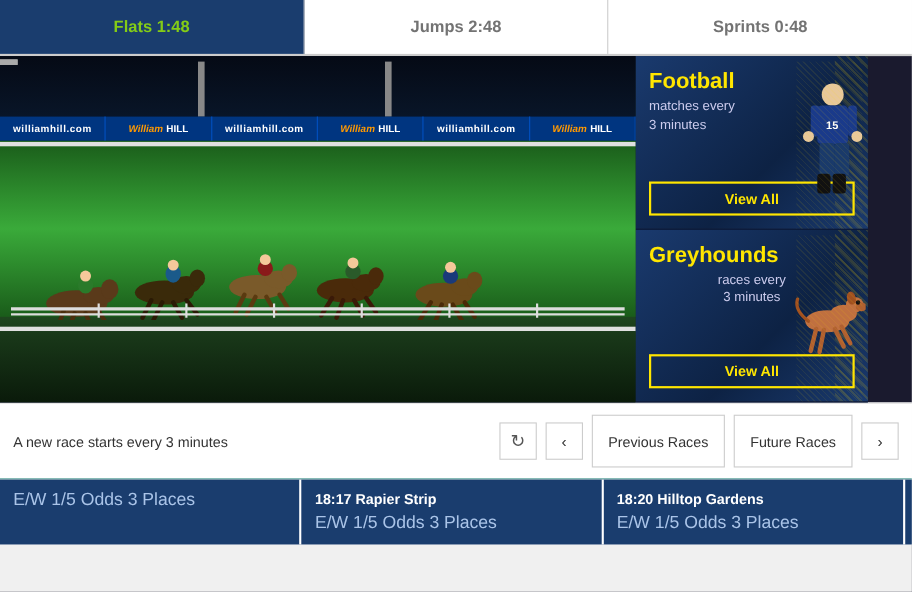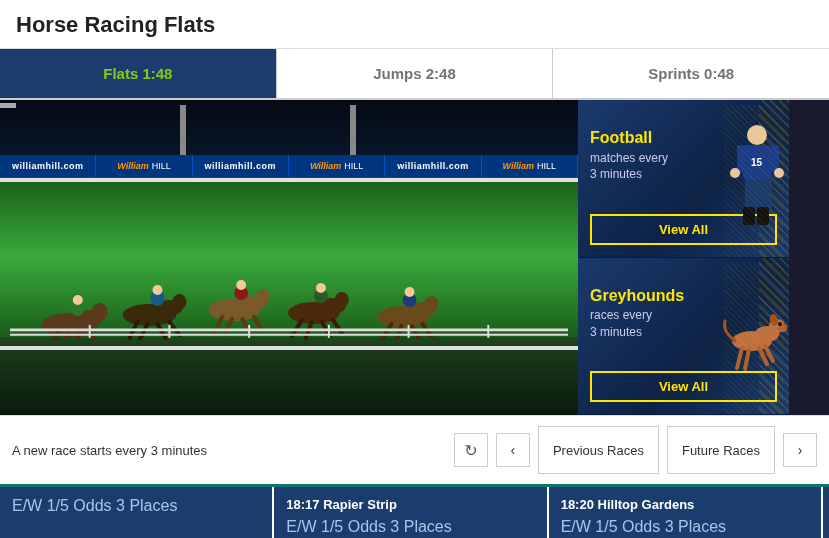--- a/index.html
+++ b/index.html
@@ -106,21 +106,21 @@
       gap: 3px;
     }
     .wh-logo .wm {
       color: #f90;
       font-style: italic;
       font-size: 9px;
     }
     .wh-logo .hill {
       color: #fff;
       font-size: 9px;
-      font-weight: normal;
+      font-weight: bold;
     }
 
     
     .grass-top {
       position: absolute;
       top: 77px;
       left: 0;
       right: 0;
       height: 160px;
       background: linear-gradient(180deg, #1a5c1a 0%, #2d8c2d 30%, #3aaa3a 50%, #2d8c2d 70%, #1a5c1a 100%);
@@ -221,24 +221,23 @@
       background: repeating-linear-gradient(
         45deg,
         transparent,
         transparent 3px,
         rgba(255,215,0,0.08) 3px,
         rgba(255,215,0,0.08) 4px
       );
     }
 
     .ad-title {
-      font-size: 16px;
+      font-size: 20px;
       font-weight: bold;
       line-height: 1.1;
-      margin-top: 17px;
     }
     .ad-title .highlight {
       color: #ffe600;
     }
     .ad-subtitle {
       font-size: 12px;
       color: #cce;
       margin-top: 3px;
       line-height: 1.4;
     }
@@ -269,21 +268,21 @@
       margin-top: 8px;
     }
 
     
     .bottom-bar {
       display: flex;
       align-items: center;
       padding: 10px 12px;
       background: #fff;
       border-top: 1px solid #ddd;
-      border-bottom: 3px solid #0f766e;
+      border-bottom: 1px solid #0f766e;
       gap: 8px;
     }
     .bottom-info {
       flex: 1;
       font-size: 13px;
       color: #333;
     }
     .refresh-btn {
       width: 34px;
       height: 34px;
@@ -369,21 +368,20 @@
         rgba(255,215,0,0.15) 4px,
         rgba(255,215,0,0.15) 6px
       );
     }
   </style>
 </head>
 <body>
 
 <div class="page-wrapper">
 
-  <div class="page-title">Horse Racing Flats</div>
 
   <div class="tabs">
     <button class="tab active">Flats 1:48</button>
     <button class="tab">Jumps 2:48</button>
     <button class="tab">Sprints 0:48</button>
   </div>
 
   <div class="main-content">
 
     <div class="race-area">
@@ -549,21 +547,21 @@
         </div>
         <button class="ad-btn">View All</button>
       </div>
 
       <div class="ad-card">
         <div class="diagonal-stripes"></div>
         <div>
           <div class="ad-title">
             <span class="highlight">Greyhounds</span>
           </div>
-          <div class="ad-subtitle" style="white-space:pre-line;">races every
+          <div class="ad-subtitle" style="white-space:pre-line;text-align:center;">races every
 3 minutes</div>
         </div>
 
         <div class="ad-image">
           <svg width="70" height="100" viewBox="0 0 70 100">
 
             <ellipse cx="35" cy="55" rx="20" ry="10" fill="#c07040"></ellipse>
             <ellipse cx="50" cy="48" rx="12" ry="8" fill="#c07040"></ellipse>
 
             <ellipse cx="60" cy="40" rx="8" ry="7" fill="#c07040"></ellipse>

